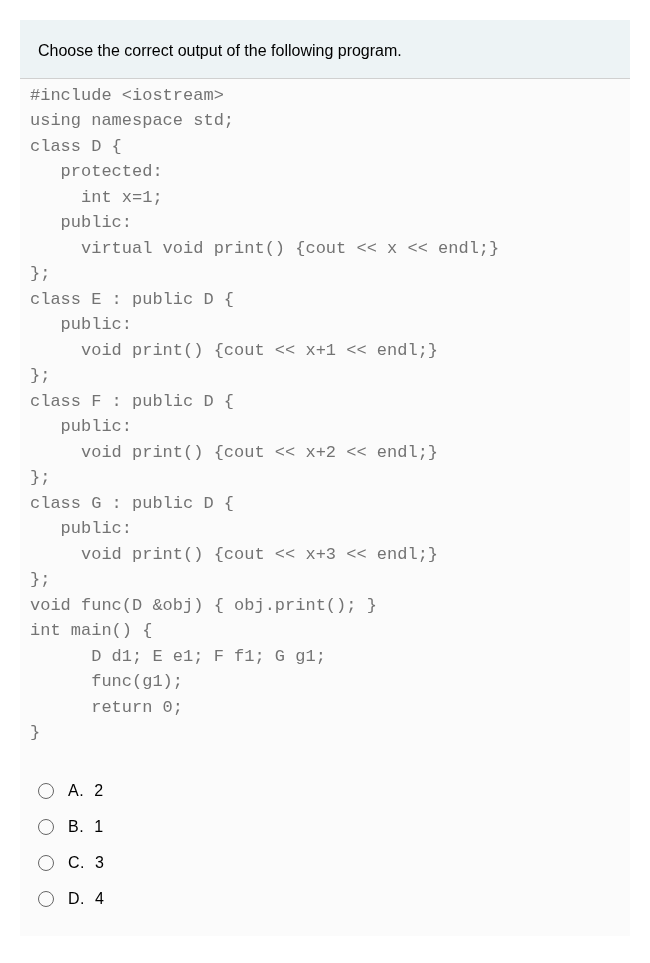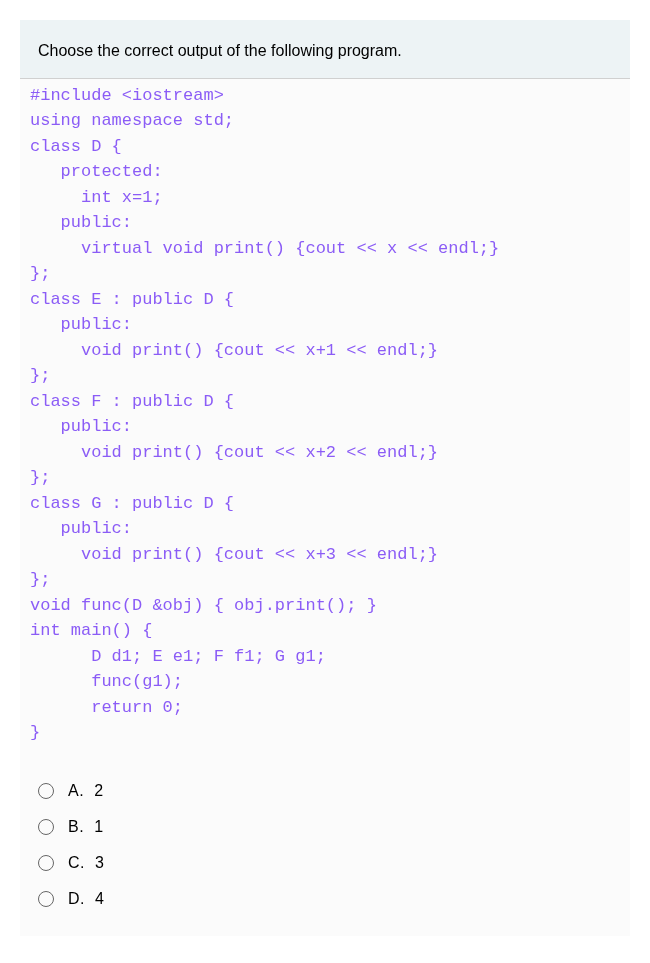--- a/index.html
+++ b/index.html
@@ -21,21 +21,21 @@
     .question-header {
       padding: 18px 18px 14px 18px;
       font-size: 16px;
       line-height: 1.6;
       color: #000;
     }
     .code-block {
       font-family: 'Courier New', Courier, monospace;
       font-size: 17px;
       line-height: 1.5;
-      color: #8b5cf6;
+      color: #737373;
       padding: 4px 10px 18px 10px;
       white-space: pre;
       background: #fbfbfb;
       border-top: 1px solid #d0d0d0;
     }
     .options {
       padding: 18px 18px 28px 18px;
       background: #fbfbfb;
     }
     .option {

